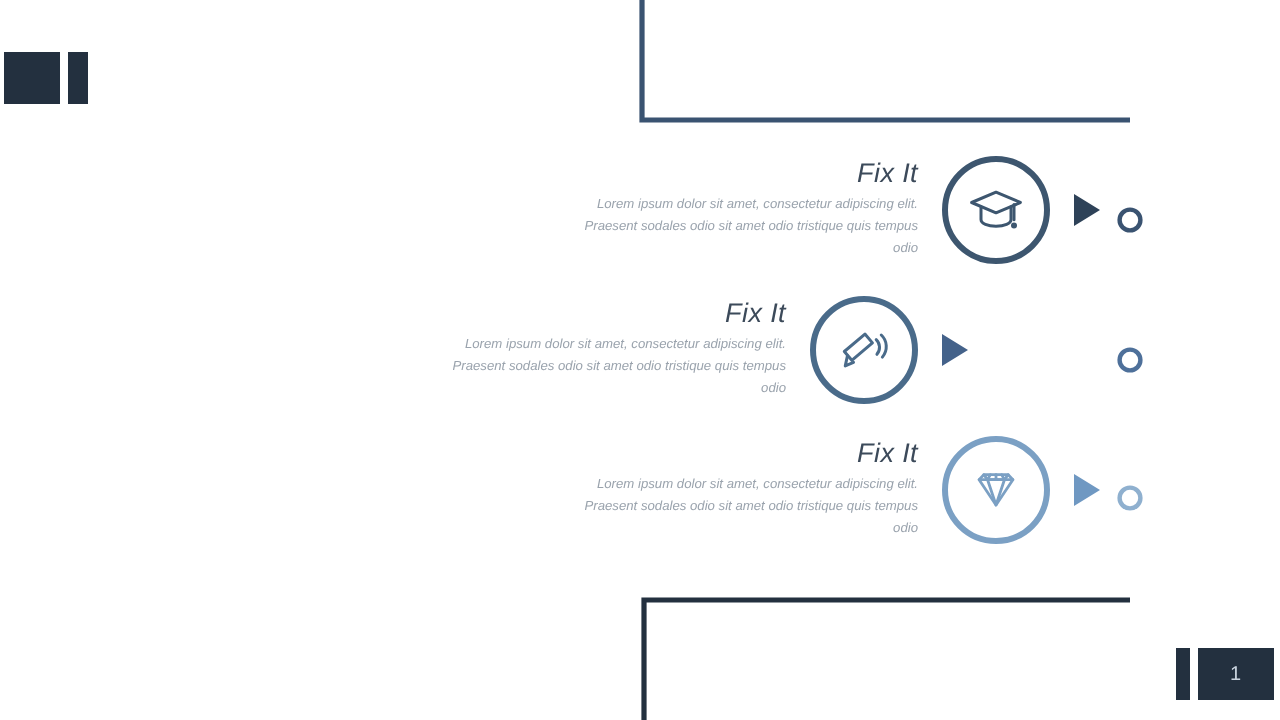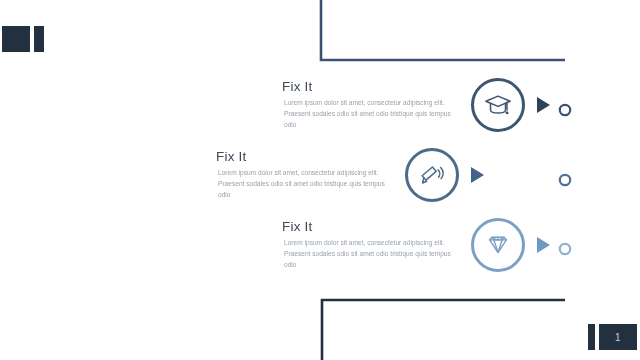--- a/index.html
+++ b/index.html
@@ -70,22 +70,23 @@
     position: absolute;
     display: flex;
     align-items: center;
   }
   #row-1 { left: 282px; top: 78px;  width: 268px; }
   #row-2 { left: 216px; top: 148px; width: 268px; }
   #row-3 { left: 282px; top: 218px; width: 268px; }
 
   .row-text {
     flex: 1 1 auto;
-    text-align: left;
+    text-align: right;
     padding-right: 12px;
+    font-style: italic;
   }
   .row-title {
     font-size: 13.5px;
     color: #3c4a5a;
     margin: 0 0 4px 0;
     font-weight: normal;
     letter-spacing: .2px;
   }
   .row-desc {
     font-size: 6.6px;

